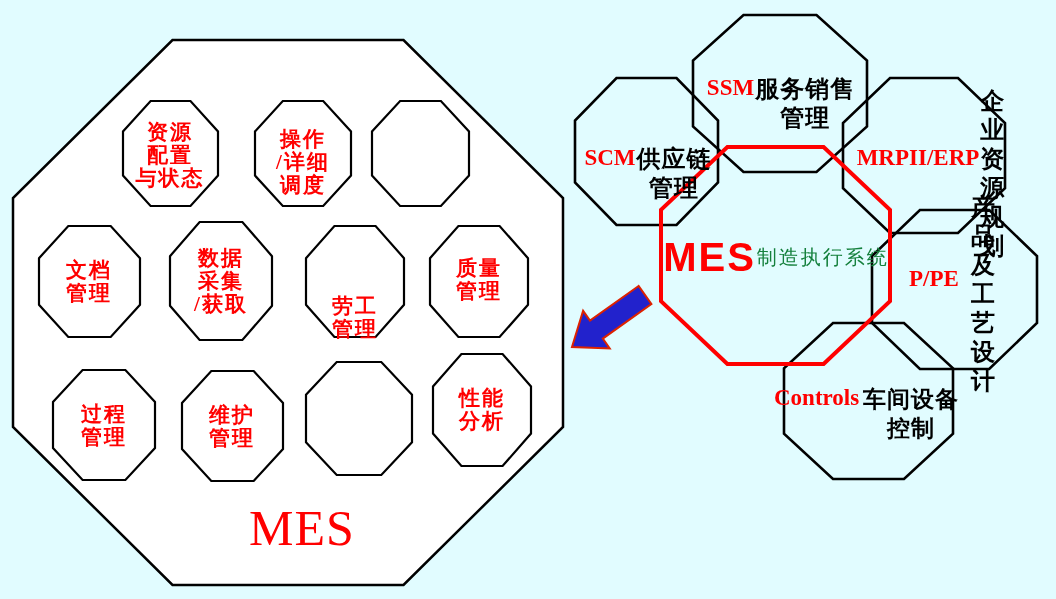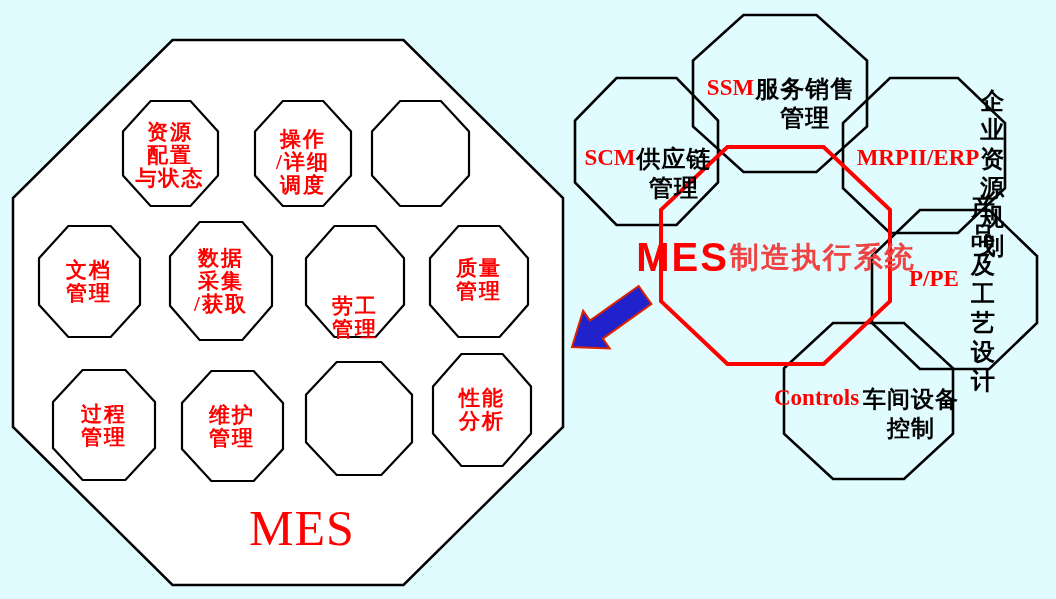--- a/index.html
+++ b/index.html
@@ -44,21 +44,21 @@
     letter-spacing:1px;white-space:pre-line;text-align:center;
     font-family:"Liberation Serif", serif;
     margin-top:32px;
   }
   .ctr-abbr{
     color:#FF0000;font-weight:bold;font-size:40px;line-height:44px;
     letter-spacing:2px;
     font-family:"Liberation Sans", sans-serif;
   }
   .ctr-name{
-    color:#ef4444;font-weight:bold;font-size:29px;line-height:33px;
+    color:#15803d;font-weight:normal;font-size:20px;line-height:33px;
     letter-spacing:2px;
     font-family:"Liberation Serif", serif;
   }
 </style>
 </head>
 <body>
 
 <div class="stage">
 
   <svg width="1056" height="599" viewBox="0 0 1056 599">

